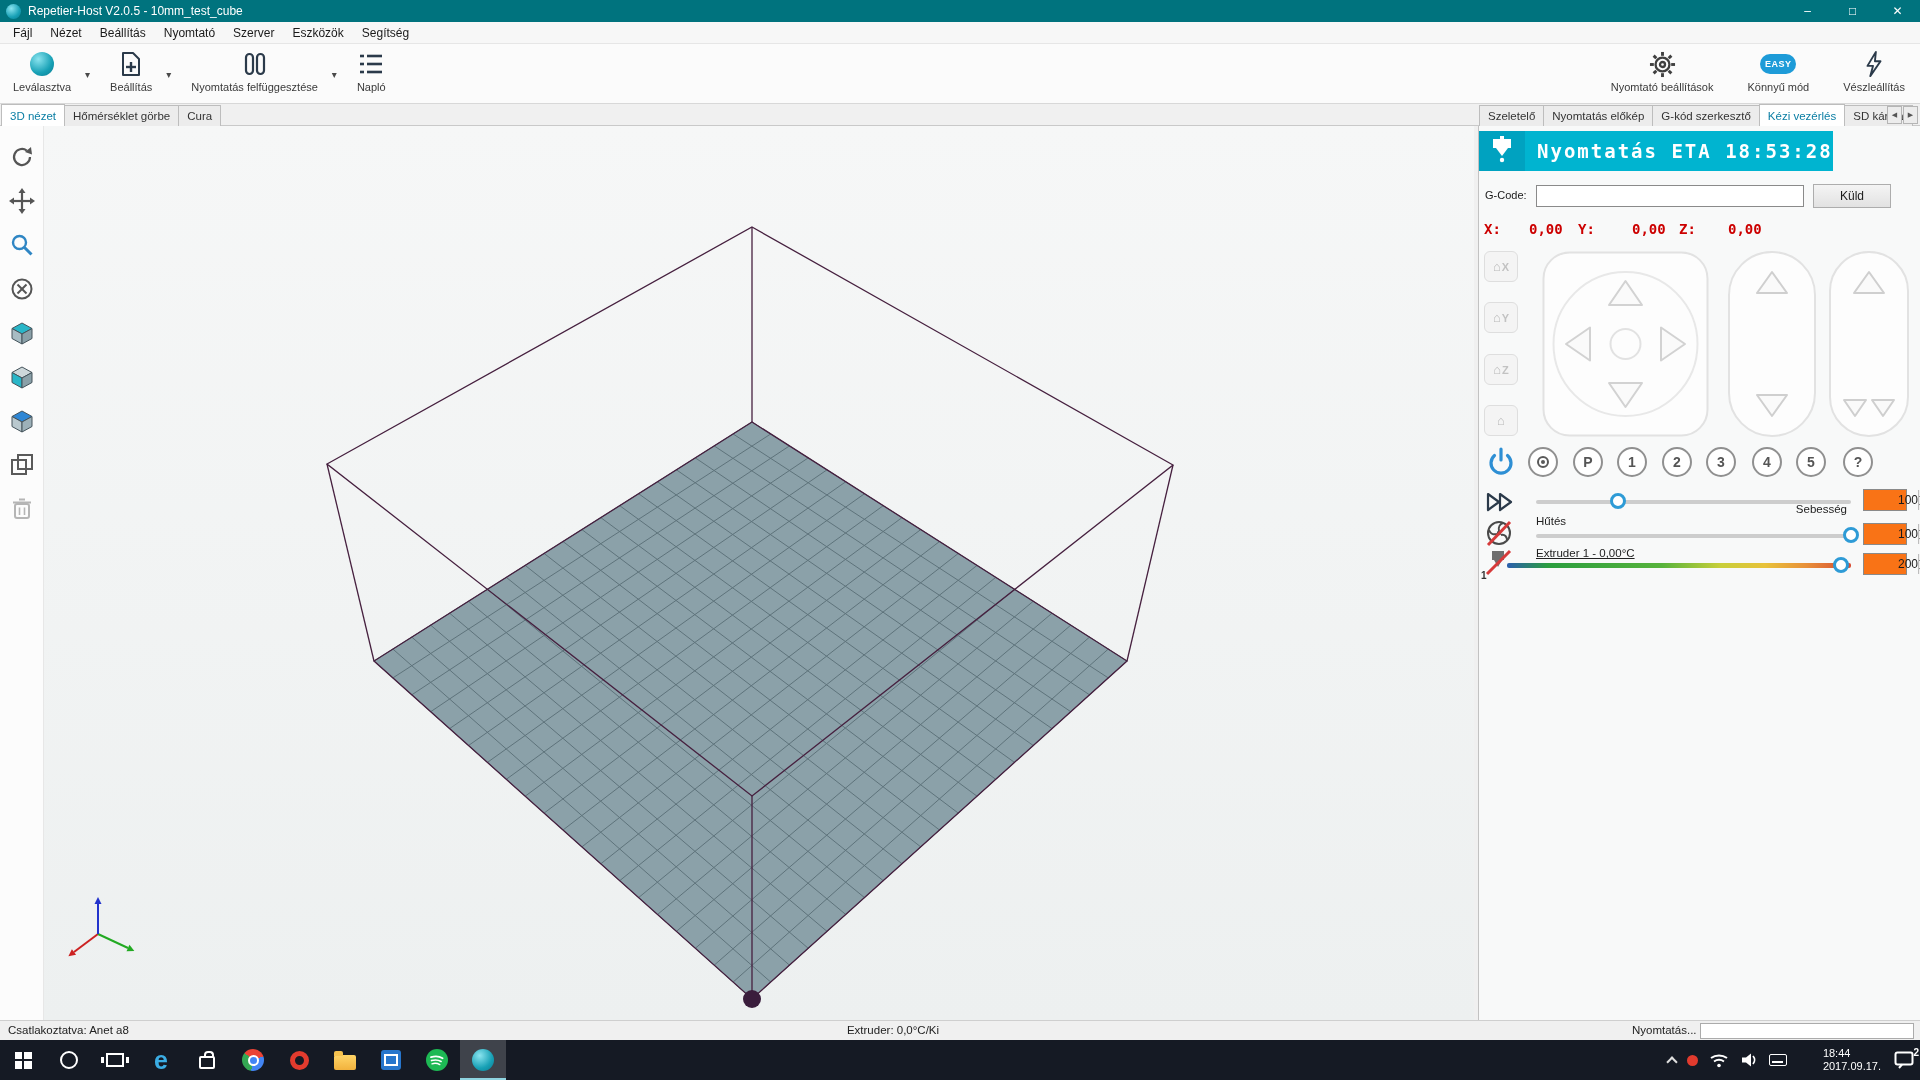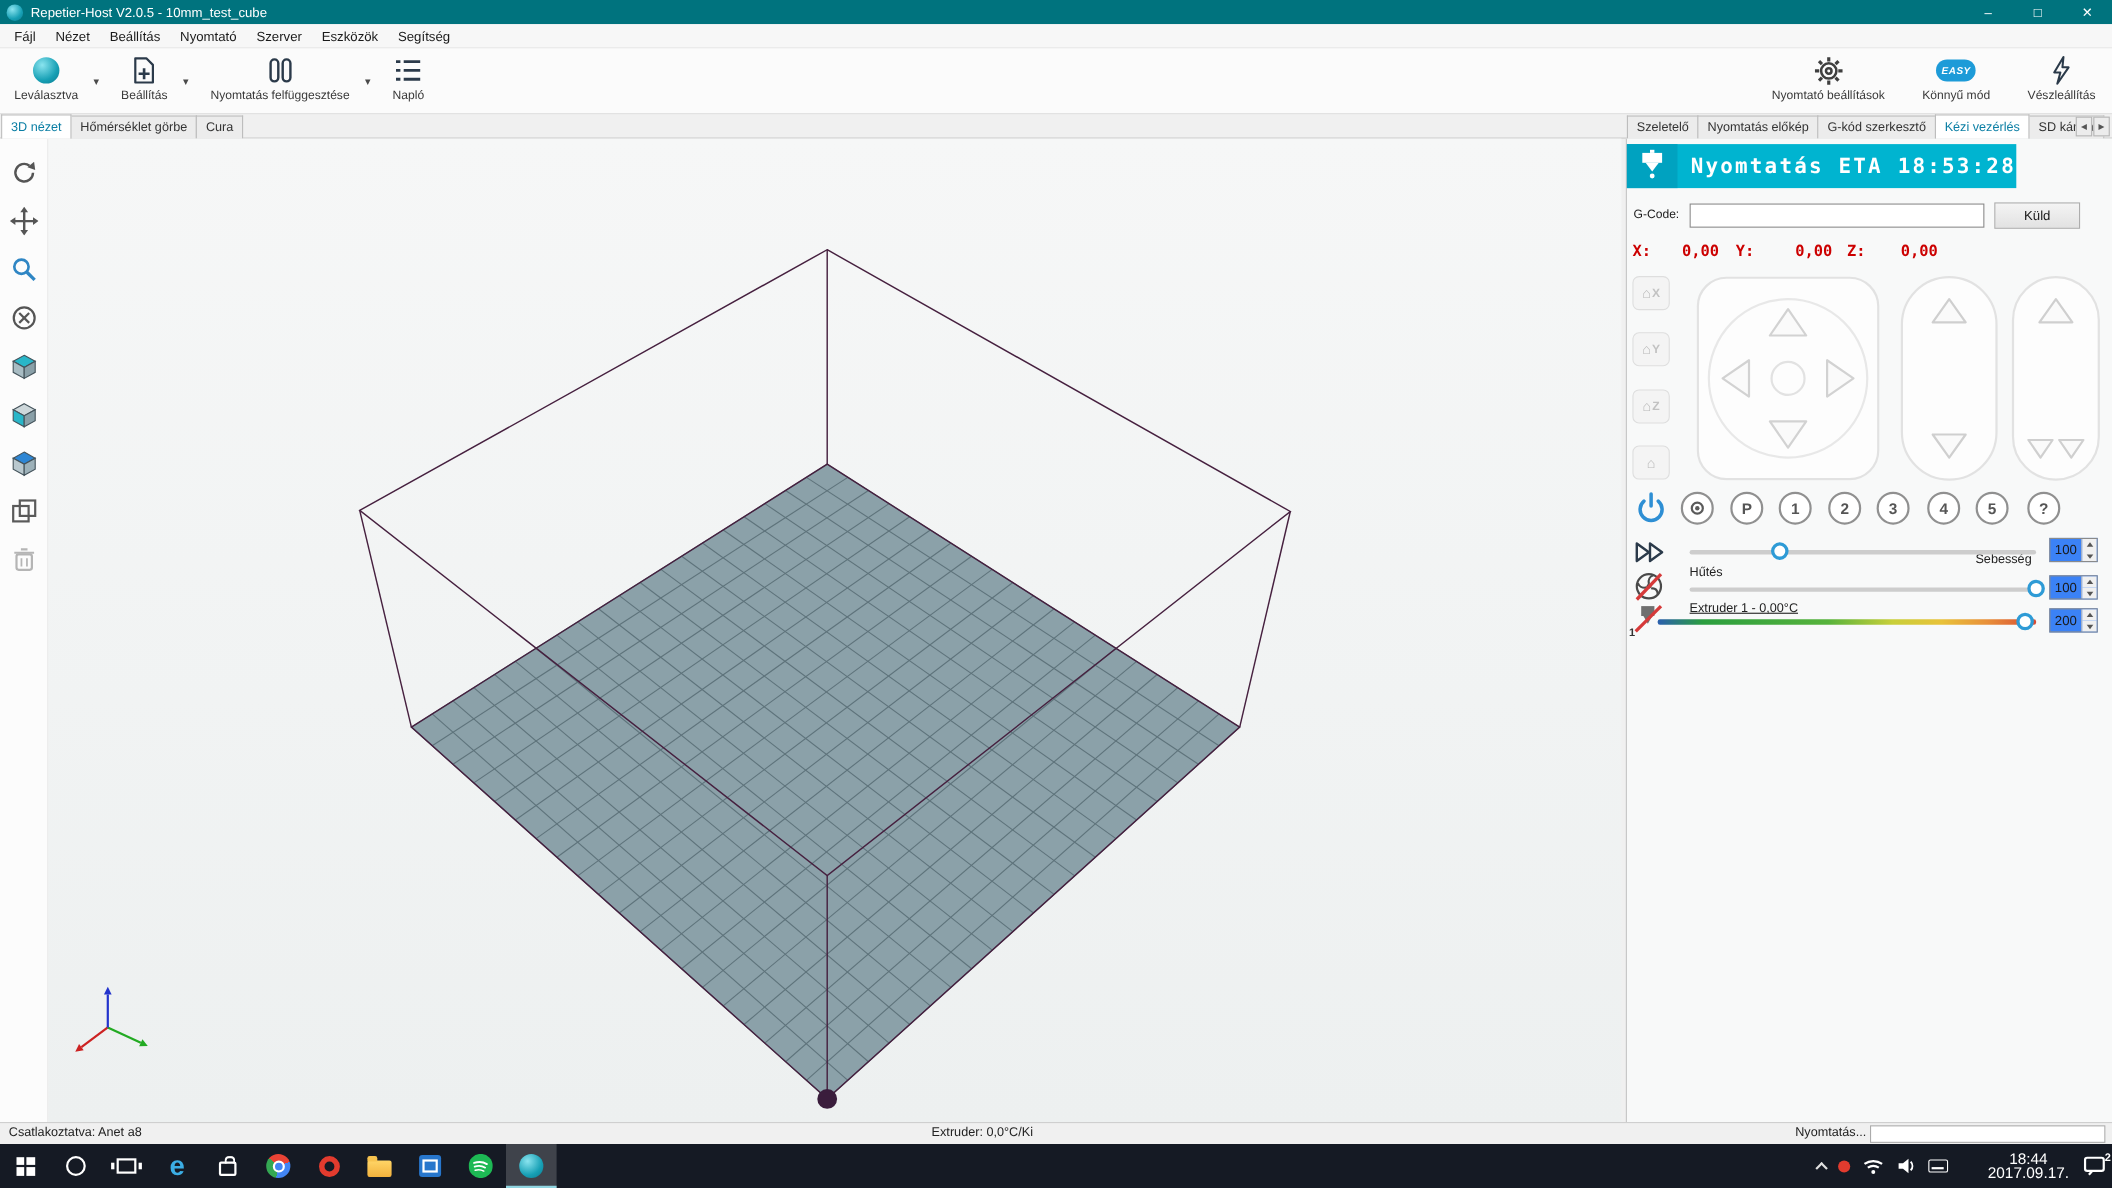--- a/index.html
+++ b/index.html
@@ -24,21 +24,21 @@
 
   
   .toolbar{position:absolute;left:0;top:44px;width:1920px;height:60px;background:#fbfbfb;border-bottom:1px solid #d8d8d8;}
   .tb-left{position:absolute;left:4px;top:0;height:60px;display:flex;align-items:stretch;}
   .tb-right{position:absolute;right:6px;top:0;height:60px;display:flex;align-items:stretch;gap:16px;}
   .tbtn{display:flex;flex-direction:column;align-items:center;justify-content:flex-start;padding:6px 9px 2px;cursor:default;}
   .tbtn .ico{height:28px;display:flex;align-items:center;justify-content:center;}
   .tlabel{font-size:11px;color:#3a3a3a;margin-top:3px;white-space:nowrap;}
   .tb-drop{width:15px;display:flex;align-items:center;justify-content:center;color:#4a4a4a;font-size:10px;margin-right:6px;}
   .connect-ball{width:24px;height:24px;}
-  .easy-pill{width:36px;height:20px;border-radius:10px;background:#1d9bd8;color:#fff;font-size:9px;font-weight:bold;display:flex;align-items:center;justify-content:center;letter-spacing:.5px;font-style:italic;}
+  .easy-pill{width:36px;height:20px;border-radius:10px;background:#1d9bd8;color:#fff;font-size:9px;font-weight:bold;display:flex;align-items:center;justify-content:center;letter-spacing:.5px;}
 
   
   .tabrow{position:absolute;left:0;top:104px;width:1920px;height:22px;background:#f0f0f0;border-bottom:1px solid #c9c9c9;}
   .ltabs{position:absolute;left:2px;top:0;display:flex;height:22px;}
   .rtabs{position:absolute;left:1480px;top:0;display:flex;height:22px;}
   .tab{display:flex;align-items:center;height:21px;margin-top:1px;padding:0 8px;border:1px solid #bdbdbd;border-bottom:none;background:#ececec;font-size:11.5px;color:#333;margin-left:-1px;white-space:nowrap;}
   .tab.active{background:#fff;color:#0a7ea4;height:22px;margin-top:0;position:relative;z-index:2;}
   .tab-arrows{position:absolute;left:1886px;top:2px;display:flex;}
   .tarrow{width:15px;height:18px;border:1px solid #b5b5b5;background:#ececec;font-size:7px;color:#555;display:flex;align-items:center;justify-content:center;margin-left:1px;}
 
@@ -64,21 +64,21 @@
   .pill{position:absolute;border:2px solid #e2e2e2;border-radius:44px;background:#fdfdfd;display:flex;flex-direction:column;align-items:center;justify-content:space-between;padding:16px 0;}
   .dbl{display:flex;gap:2px;}
   .cbtn{position:absolute;top:321px;width:30px;height:30px;border:2px solid #909090;border-radius:50%;background:#fff;display:flex;align-items:center;justify-content:center;font-size:14px;font-weight:bold;color:#555;}
   .motor{width:12px;height:12px;border:2.2px solid #5a5a5a;border-radius:50%;position:relative;}
   .motor::after{content:'';position:absolute;inset:2px;background:#5a5a5a;border-radius:50%;}
   .slabel{position:absolute;font-size:11.5px;color:#222;white-space:nowrap;}
   .track{position:absolute;height:4px;background:#cdcdcd;border-radius:2px;}
   .track.gradient{height:5px;background:linear-gradient(90deg,#2b5fae 0%,#2b9e3f 12%,#57b33c 45%,#c8cf3a 62%,#e8c23a 75%,#e8903a 87%,#d84a32 100%);}
   .thumb{position:absolute;top:-7px;width:16px;height:16px;background:#fff;border:3px solid #2e9bd6;border-radius:50%;}
   .track.gradient .thumb{top:-6px;}
-  .spin{position:absolute;width:44px;height:22px;border:1px solid #8a8a8a;background:#3b82f6;display:flex;}
+  .spin{position:absolute;width:44px;height:22px;border:1px solid #8a8a8a;background:#f97316;display:flex;padding-left:30px;}
   .spin-val{flex:1;font-size:12px;padding:3px 0 0 4px;}
   .spin-btns{width:14px;border-left:1px solid #bdbdbd;display:flex;flex-direction:column;}
   .spin-btns i{flex:1;display:flex;align-items:center;justify-content:center;background:#f0f0f0;}
   .spin-btns i.up::after{content:'';border:3px solid transparent;border-bottom:4px solid #555;margin-top:-4px;}
   .spin-btns i.dn::after{content:'';border:3px solid transparent;border-top:4px solid #555;margin-bottom:-4px;}
   .exbadge{position:absolute;left:2px;top:444px;font-size:10px;font-weight:bold;color:#333;}
 
   
   .statusbar{position:absolute;left:0;top:1020px;width:1920px;height:16px;background:#f0f0f0;border-top:1px solid #cfcfcf;font-size:11.5px;color:#222;}
   .statusbar span{position:absolute;top:3px;white-space:nowrap;}
@@ -105,21 +105,21 @@
   .folder{width:22px;height:15px;background:linear-gradient(#ffd567,#f2b23d);border-radius:2px;position:relative;margin-top:4px;}
   .folder::before{content:'';position:absolute;top:-4px;left:0;width:9px;height:5px;background:#f7c34f;border-radius:2px 2px 0 0;}
   .bluetile{width:20px;height:20px;background:#2776cc;border-radius:3px;display:flex;align-items:center;justify-content:center;}
   .bluetile::before{content:'';width:10px;height:8px;border:2px solid #fff;}
   .rh-ball{width:22px;height:22px;}
   .tray{position:absolute;right:4px;top:0;height:40px;display:flex;align-items:center;gap:11px;}
   .chev{width:8px;height:8px;border-left:2px solid #e0e0e0;border-top:2px solid #e0e0e0;transform:rotate(45deg);margin-top:3px;}
   .reddot{width:11px;height:11px;border-radius:50%;background:#e23b2e;}
   .kbd{width:18px;height:12px;border:1.6px solid #fff;border-radius:2px;position:relative;}
   .kbd::before{content:'';position:absolute;left:2px;bottom:2px;width:11px;height:2px;background:#fff;}
-  .clock{color:#fff;font-size:14px;line-height:13px;text-align:center;margin-left:25px;}
+  .clock{color:#fff;font-size:11px;line-height:13px;text-align:left;margin-left:25px;}
   .notif{position:relative;width:24px;height:22px;display:flex;align-items:center;justify-content:center;}
   .nbadge{position:absolute;right:-3px;top:-2px;color:#fff;font-size:10px;font-weight:bold;}
 </style>
 </head>
 <body>
 
 <div id="app">
 
   <div class="titlebar">
     <div class="app-logo ball"></div>

